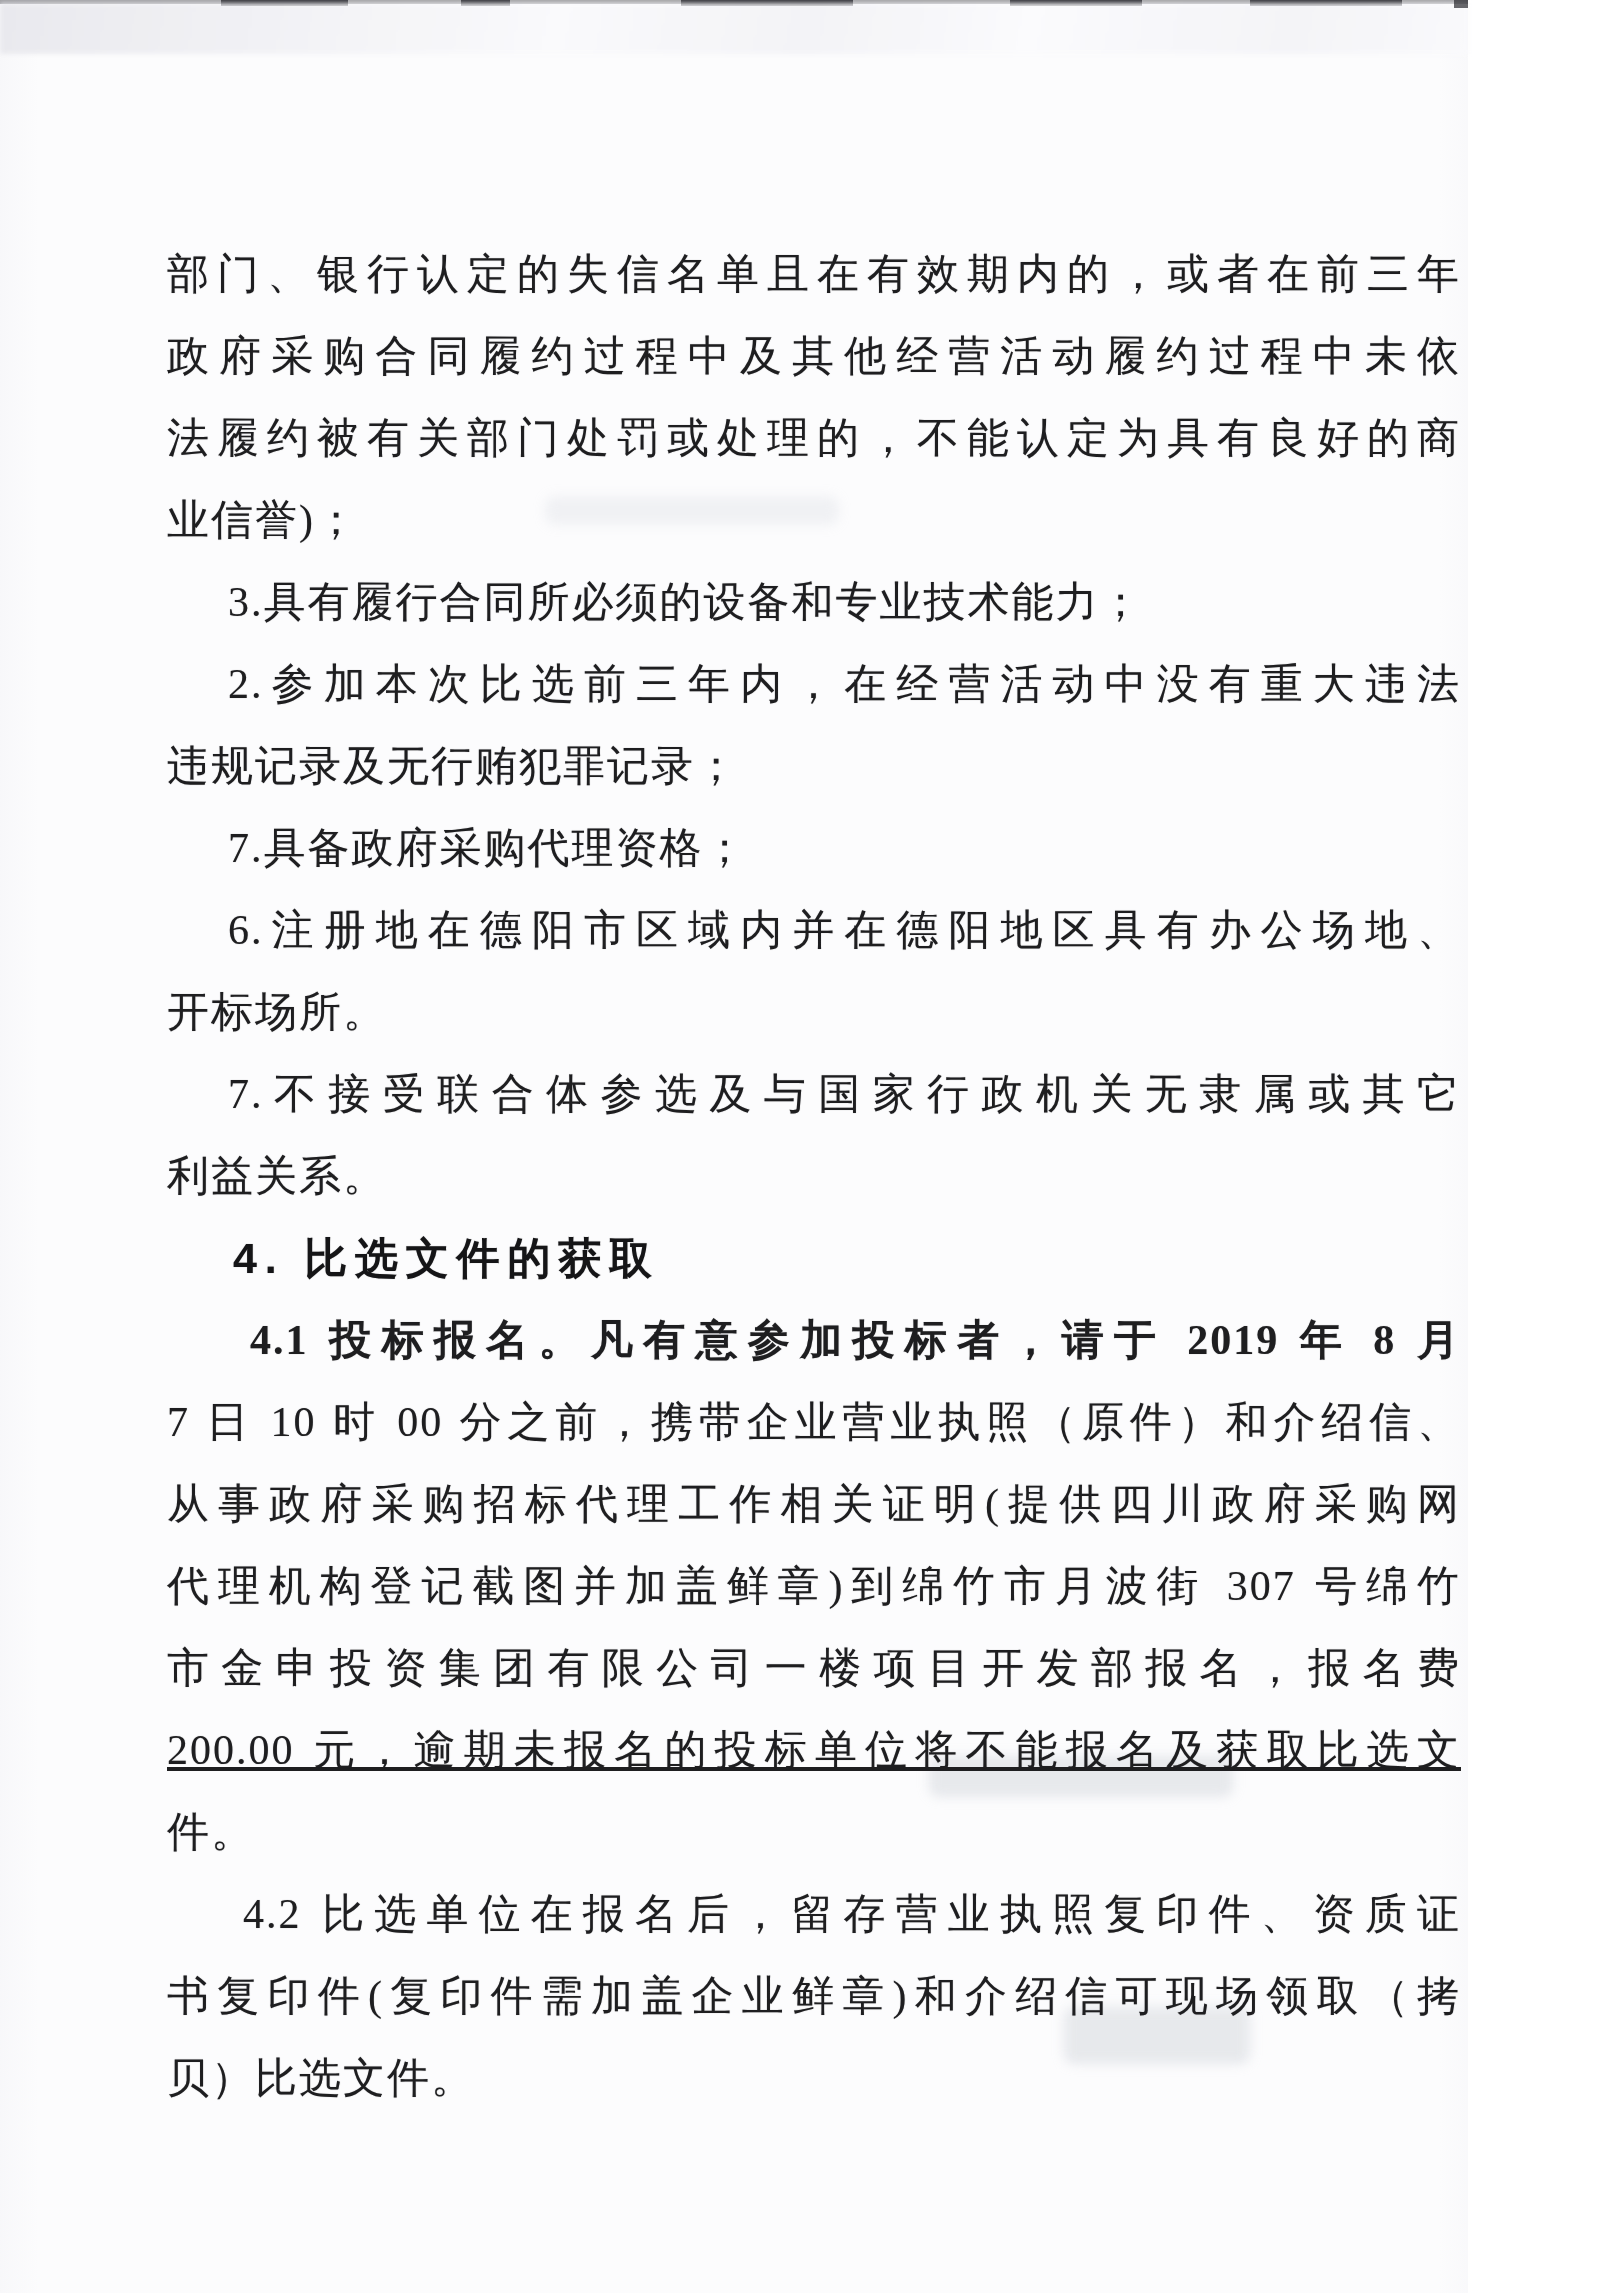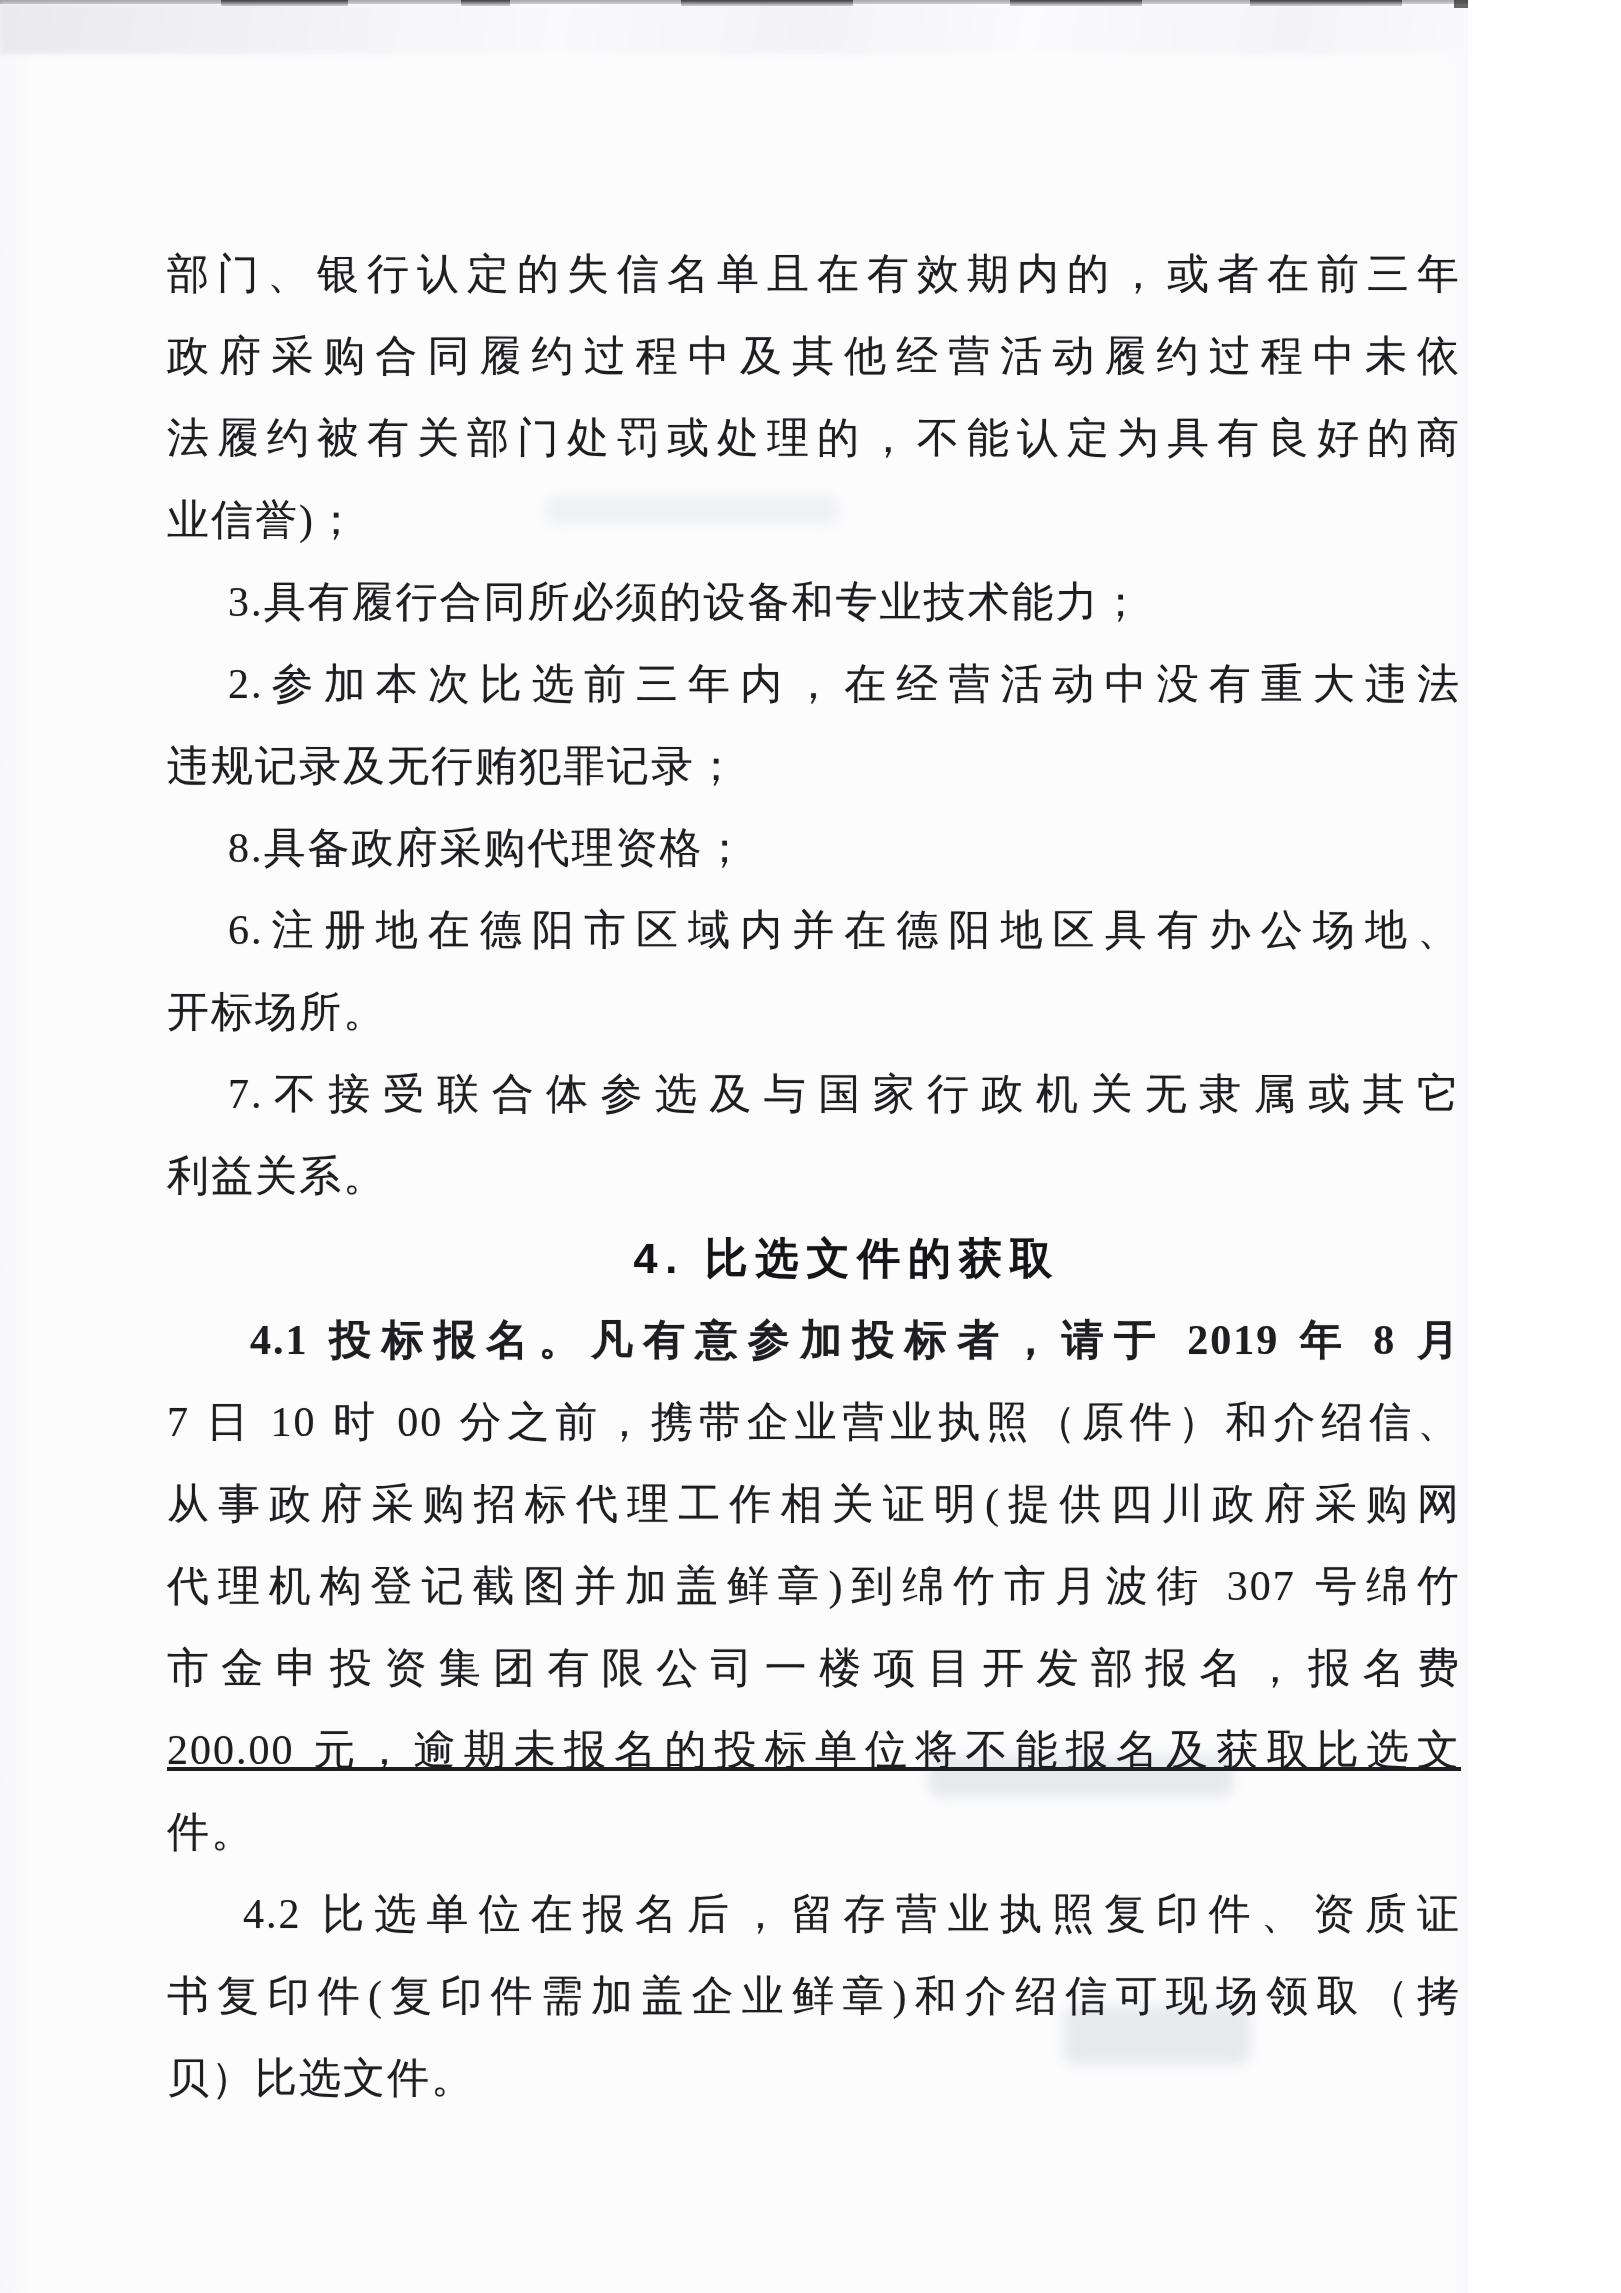--- a/index.html
+++ b/index.html
@@ -80,21 +80,20 @@
     white-space: normal;
     text-align: justify;
     text-align-last: justify;
   }
   .line.heading {
     font-family: "Liberation Sans", "DejaVu Sans", sans-serif;
     font-weight: 700;
     letter-spacing: 7.8px;
     font-size: 43px;
     color: #151517;
-    text-align: center;
   }
 </style>
 </head>
 <body>
 
 <div class="page">
 
   <div class="scan-topline"></div>
   <div class="scan-dash" style="left:221px;width:127px;"></div>
   <div class="scan-dash" style="left:461px;width:49px;"></div>
@@ -109,21 +108,21 @@
   <div class="ghost ghost-3"></div>
 
   <div class="doc-body">
       <div class="line just" style="padding-left: 0px;">部门、银行认定的失信名单且在有效期内的，或者在前三年</div>
       <div class="line just" style="padding-left: 0px;">政府采购合同履约过程中及其他经营活动履约过程中未依</div>
       <div class="line just" style="padding-left: 0px;">法履约被有关部门处罚或处理的，不能认定为具有良好的商</div>
       <div class="line" style="padding-left: 0px;">业信誉)；</div>
       <div class="line" style="padding-left: 61px;">3.具有履行合同所必须的设备和专业技术能力；</div>
       <div class="line just" style="padding-left: 61px;">2.参加本次比选前三年内，在经营活动中没有重大违法</div>
       <div class="line" style="padding-left: 0px;">违规记录及无行贿犯罪记录；</div>
-      <div class="line" style="padding-left: 61px;">8.具备政府采购代理资格；</div>
+      <div class="line" style="padding-left: 61px;">7.具备政府采购代理资格；</div>
       <div class="line just" style="padding-left: 61px;">6.注册地在德阳市区域内并在德阳地区具有办公场地、</div>
       <div class="line" style="padding-left: 0px;">开标场所。</div>
       <div class="line just" style="padding-left: 61px;">7.不接受联合体参选及与国家行政机关无隶属或其它</div>
       <div class="line" style="padding-left: 0px;">利益关系。</div>
       <div class="line heading" style="padding-left: 66px;">4. 比选文件的获取</div>
       <div class="line just" style="padding-left: 83px; font-weight: bold;">4.1 投标报名。凡有意参加投标者，请于 2019 年 8 月</div>
       <div class="line just" style="padding-left: 0px;">7 日 10 时 00 分之前，携带企业营业执照（原件）和介绍信、</div>
       <div class="line just" style="padding-left: 0px;">从事政府采购招标代理工作相关证明(提供四川政府采购网</div>
       <div class="line just" style="padding-left: 0px;">代理机构登记截图并加盖鲜章)到绵竹市月波街 307 号绵竹</div>
       <div class="line just" style="padding-left: 0px;">市金申投资集团有限公司一楼项目开发部报名，报名费</div>

